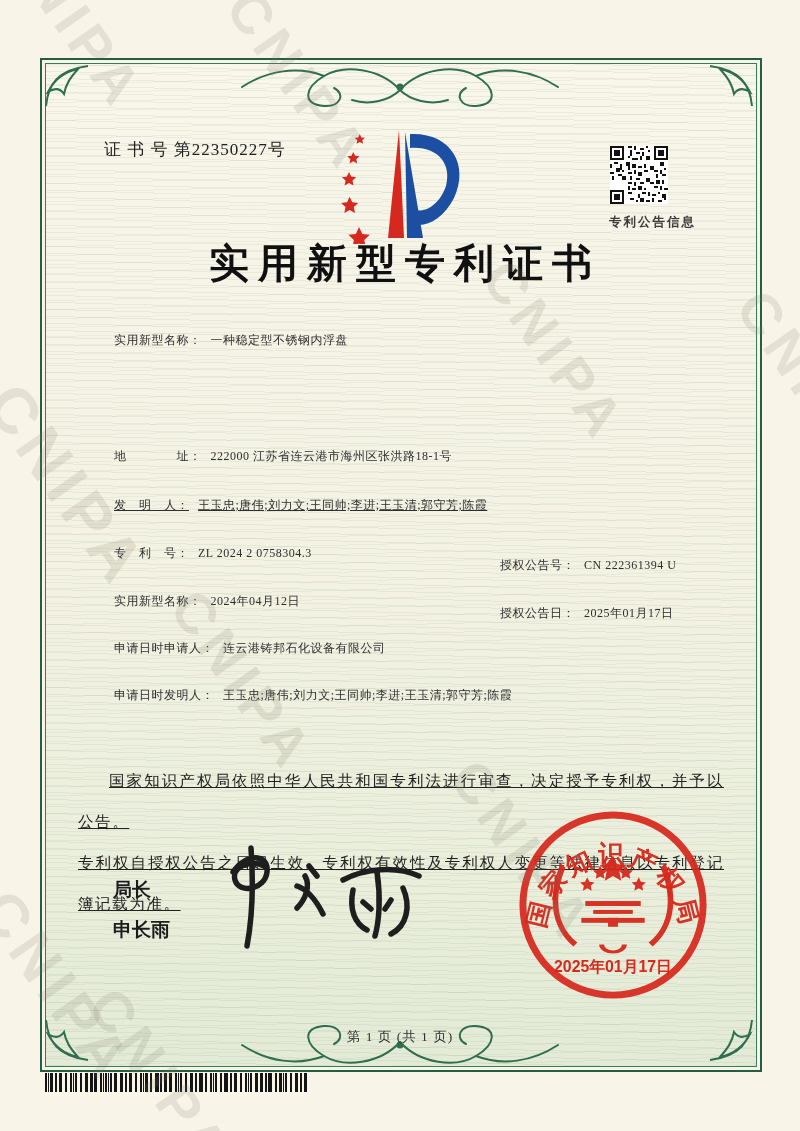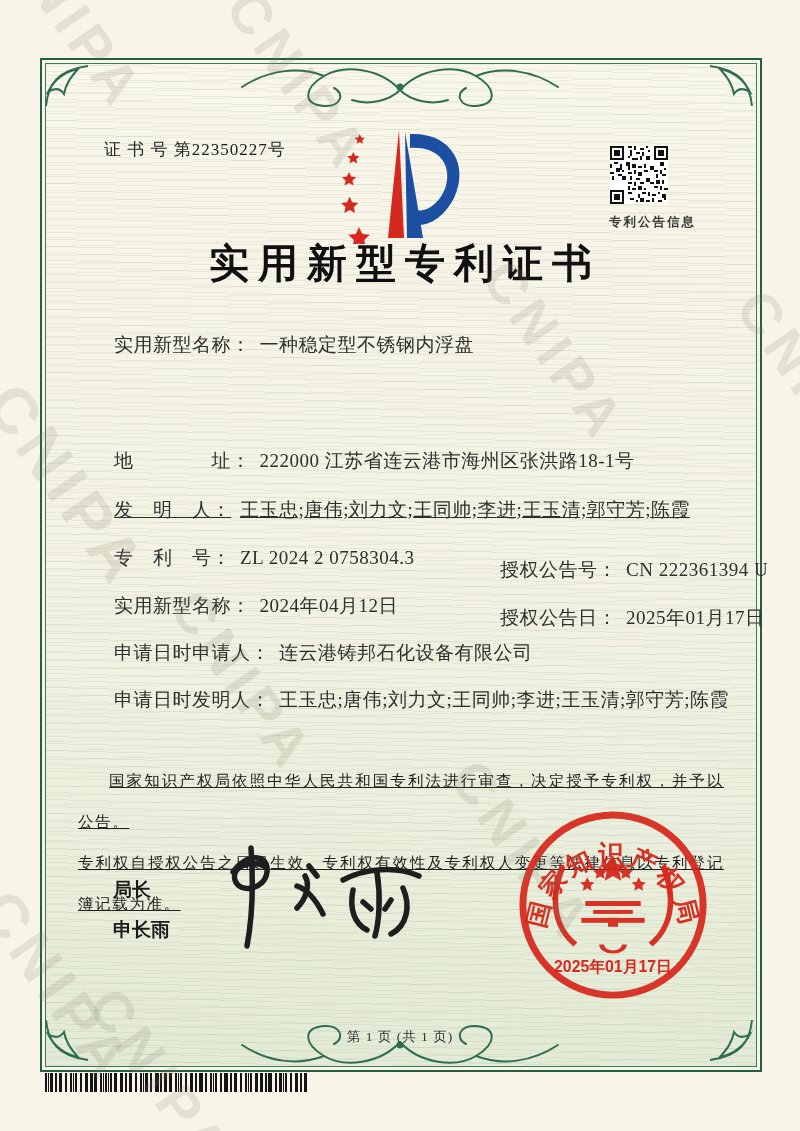--- a/index.html
+++ b/index.html
@@ -23,21 +23,21 @@
       transform:rotate(55deg);pointer-events:none;white-space:nowrap;}
   
   .content{position:absolute;inset:0;z-index:4;}
   .cert-no{position:absolute;left:104px;top:138px;font-size:17px;letter-spacing:1px;color:#222;}
   .logo{position:absolute;left:318px;top:122px;}
   .qr{position:absolute;left:610px;top:146px;}
   .qr-caption{position:absolute;left:592px;top:214px;width:104px;text-align:right;
               font-size:12.5px;letter-spacing:2px;color:#3c3c3c;font-weight:600;}
   .title{position:absolute;left:5px;top:236px;width:800px;text-align:center;
          font-size:40px;font-weight:bold;letter-spacing:9px;color:#101010;}
-  .row{position:absolute;left:114px;width:640px;font-size:19px;color:#2e2e2e;
+  .row{position:absolute;left:114px;width:640px;font-size:12px;color:#2e2e2e;
        letter-spacing:0.5px;white-space:nowrap;}
   .row .val{margin-left:9px;}
   .col2{position:absolute;left:341px;top:12px;margin-left:45px;}
   .col2 .val{margin-left:9px;}
   .statement{position:absolute;left:78px;top:760px;width:646px;font-size:15.5px;
              line-height:41px;letter-spacing:1.6px;color:#222;text-align:justify;
              font-weight:500;text-decoration:underline;}
   .statement .l1{text-indent:2em;display:block;}
   .statement .l2{display:block;}
   .officer{position:absolute;left:113px;top:870px;z-index:5;

